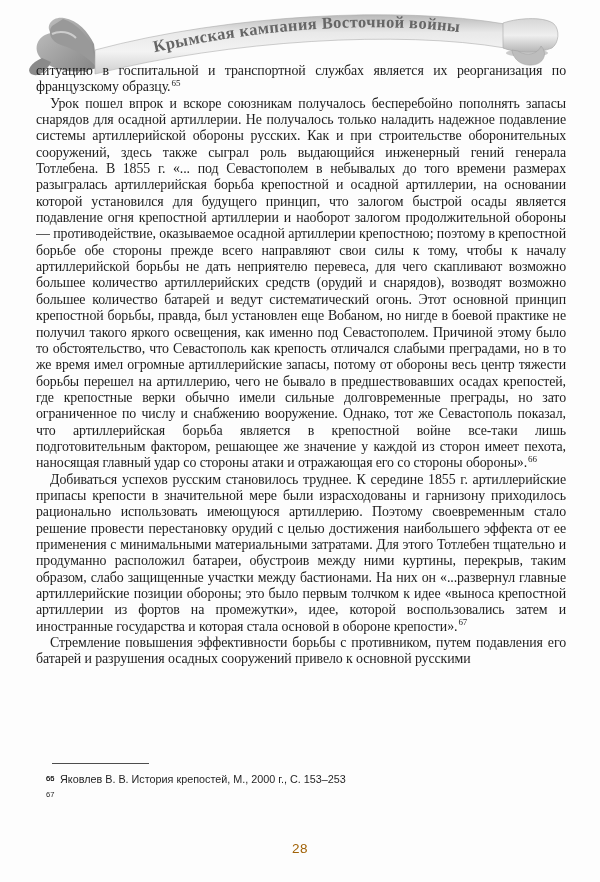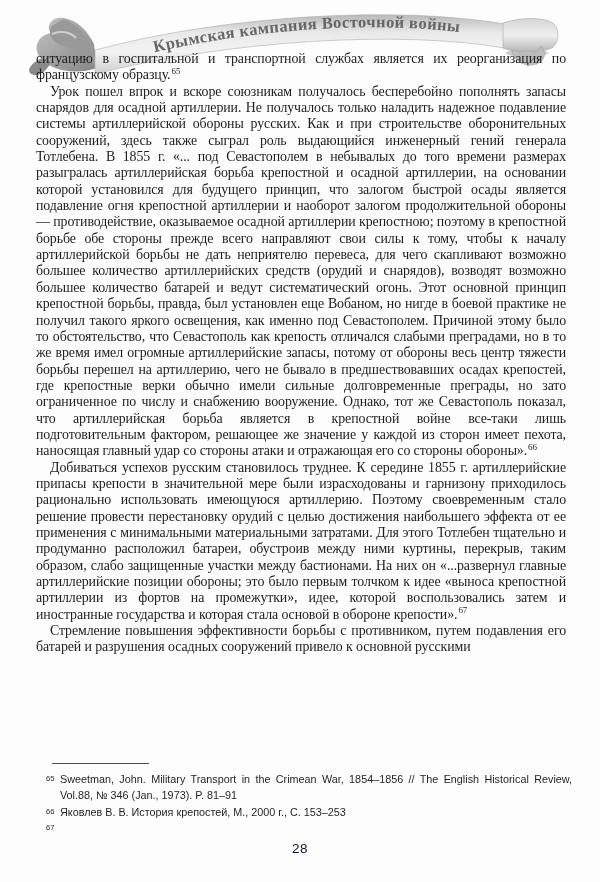--- a/index.html
+++ b/index.html
@@ -10,21 +10,21 @@
     overflow: hidden;
     font-family: "Liberation Serif", "DejaVu Serif", serif;
   }
   .page { position: absolute; inset: 0; background: #fdfdfd; }
 
   .ribbon { position: absolute; top: 4px; left: 0; }
   .banner-text { font-family: "Liberation Serif", serif; }
 
   .body-text {
     position: absolute;
-    top: 51px; left: 36px;
+    top: 63px; left: 36px;
     width: 530px; height: 696px;
     overflow: hidden;
     font-size: 13.9px;
     line-height: 16.35px;
     letter-spacing: -0.1px;
     color: #1c1c1c;
     text-align: justify;
   }
   .para { text-align: justify; }
   .para.indent { text-indent: 14px; }
@@ -60,21 +60,21 @@
   }
 
   .page-number {
     position: absolute;
     top: 841px; left: 0;
     width: 100%;
     text-align: center;
     font-family: "Liberation Sans", "DejaVu Sans", sans-serif;
     font-size: 13.5px;
     letter-spacing: 0.5px;
-    color: #0f172a;
+    color: #a16207;
     z-index: 3;
   }
 </style>
 </head>
 <body>
 
 <div class="page">
 
   <svg class="ribbon" width="600" height="78" viewBox="0 0 600 78" xmlns="http://www.w3.org/2000/svg" xmlns:xlink="http://www.w3.org/1999/xlink">
     <defs>
@@ -120,21 +120,20 @@
     <p class="para"><span>ситуацию в госпитальной и транспортной службах является их реорганизация по французскому образцу.</span><sup class="fnref">65</sup></p>
     <p class="para indent"><span>Урок пошел впрок и вскоре союзникам получалось бесперебойно пополнять запасы снарядов для осадной артиллерии. Не получалось только наладить надежное подавление системы артиллерийской обороны русских. Как и при строительстве оборонительных сооружений, здесь также сыграл роль выдающийся инженерный гений генерала Тотлебена. В 1855 г. «... под Севастополем в небывалых до того времени размерах разыгралась артиллерийская борьба крепостной и осадной артиллерии, на основании которой установился для будущего принцип, что залогом быстрой осады является подавление огня крепостной артиллерии и наоборот залогом продолжительной обороны — противодействие, оказываемое осадной артиллерии крепостною; поэтому в крепостной борьбе обе стороны прежде всего направляют свои силы к тому, чтобы к началу артиллерийской борьбы не дать неприятелю перевеса, для чего скапливают возможно большее количество артиллерийских средств (орудий и снарядов), возводят возможно большее количество батарей и ведут систематический огонь. Этот основной принцип крепостной борьбы, правда, был установлен еще Вобаном, но нигде в боевой практике не получил такого яркого освещения, как именно под Севастополем. Причиной этому было то обстоятельство, что Севастополь как крепость отличался слабыми преградами, но в то же время имел огромные артиллерийские запасы, потому от обороны весь центр тяжести борьбы перешел на артиллерию, чего не бывало в предшествовавших осадах крепостей, где крепостные верки обычно имели сильные долговременные преграды, но зато ограниченное по числу и снабжению вооружение. Однако, тот же Севастополь показал, что артиллерийская борьба является в крепостной войне все-таки лишь подготовительным фактором, решающее же значение у каждой из сторон имеет пехота, наносящая главный удар со стороны атаки и отражающая его со стороны обороны».</span><sup class="fnref">66</sup></p>
     <p class="para indent"><span>Добиваться успехов русским становилось труднее. К середине 1855 г. артиллерийские припасы крепости в значительной мере были израсходованы и гарнизону приходилось рационально использовать имеющуюся артиллерию. Поэтому своевременным стало решение провести перестановку орудий с целью достижения наибольшего эффекта от ее применения с минимальными материальными затратами. Для этого Тотлебен тщательно и продуманно расположил батареи, обустроив между ними куртины, перекрыв, таким образом, слабо защищенные участки между бастионами. На них он «...развернул главные артиллерийские позиции обороны; это было первым толчком к идее «выноса крепостной артиллерии из фортов на промежутки», идее, которой воспользовались затем и иностранные государства и которая стала основой в обороне крепости».</span><sup class="fnref">67</sup></p>
     <p class="para indent"><span>Стремление повышения эффективности борьбы с противником, путем подавления его батарей и разрушения осадных сооружений привело к основной русскими</span></p>
   </div>
 
   <div class="footnotes">
     <div class="fn-sep"></div>
     <div class="fn">
       <span class="fn-marker">65</span>
-      <span>Sweetman, John. Military Transport in the Crimean War, 1854–1856 // The English Historical Review, Vol.88, № 346 (Jan., 1973). P. 81–91</span>
     </div>
     <div class="fn">
       <span class="fn-marker">66</span>
       <span>Яковлев В. В. История крепостей, М., 2000 г., С. 153–253</span>
     </div>
     <div class="fn">
       <span class="fn-marker">67</span>
     </div>
   </div>
 

